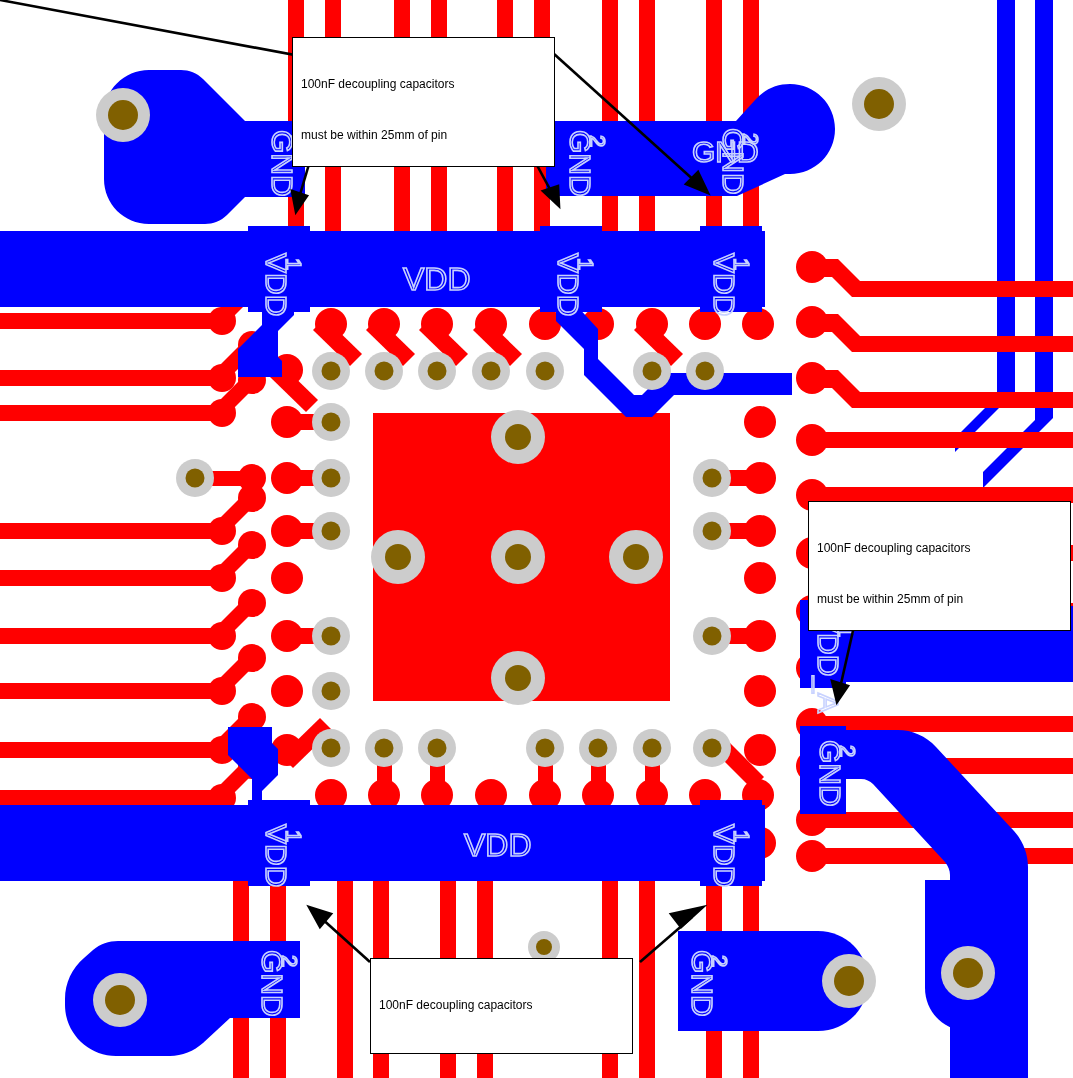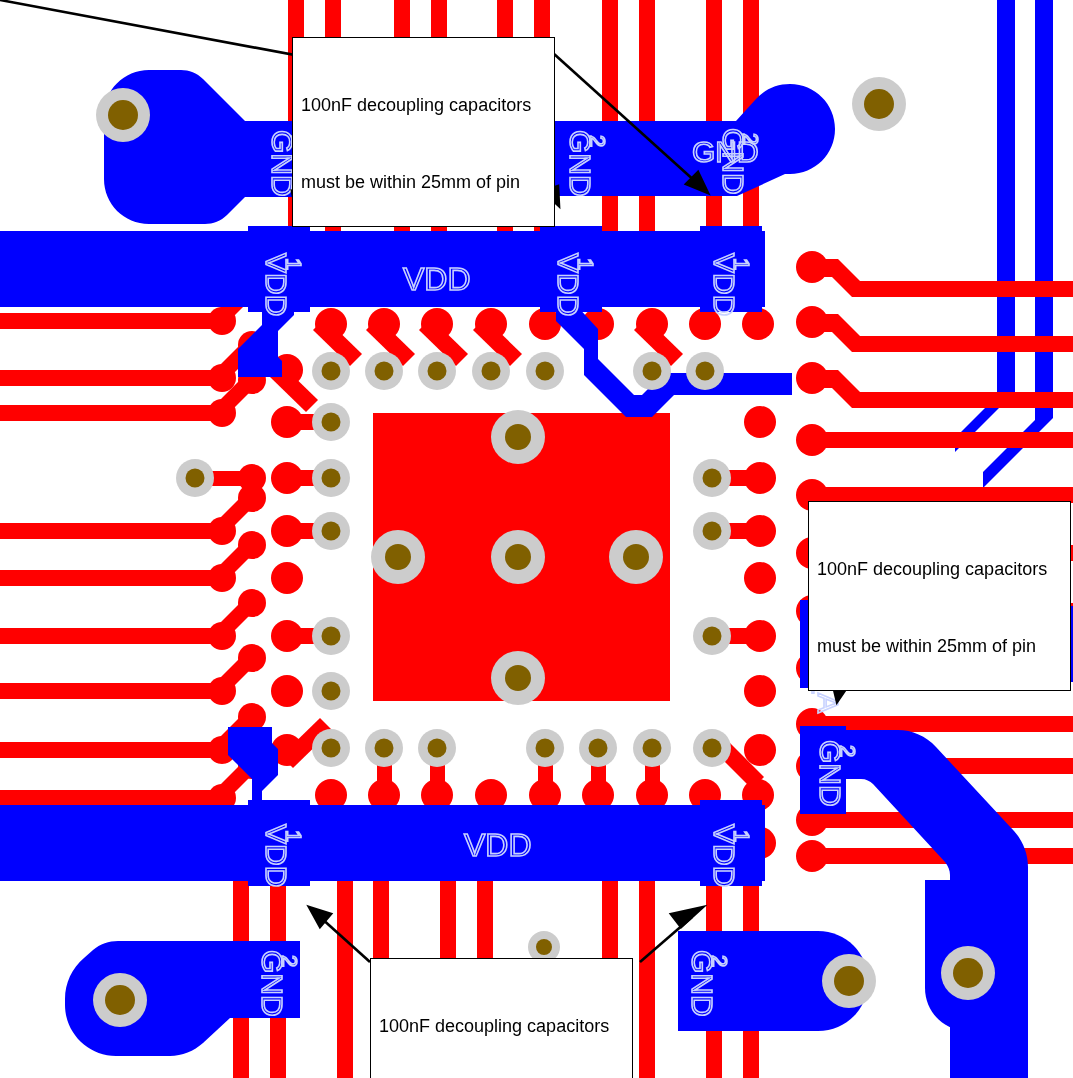--- a/index.html
+++ b/index.html
@@ -4,21 +4,21 @@
 <style>
   html,body{margin:0;padding:0;background:#ffffff;}
   body{font-family:"Liberation Sans",sans-serif;}
   #board{position:relative;width:1073px;height:1078px;background:#ffffff;overflow:hidden;}
   #board svg{display:block;position:absolute;top:0;left:0;}
   .note{
     position:absolute;
     background:#ffffff;
     border:1.5px solid #000000;
     font-family:"Liberation Sans",sans-serif;
-    font-size:18px;
+    font-size:12px;
     line-height:1.42;
     color:#000000;
     padding:4px 8px 5px 8px;
     white-space:pre;
     box-sizing:border-box;
     z-index:40;
   }
   .note div{white-space:nowrap;}
 </style>
 </head>

